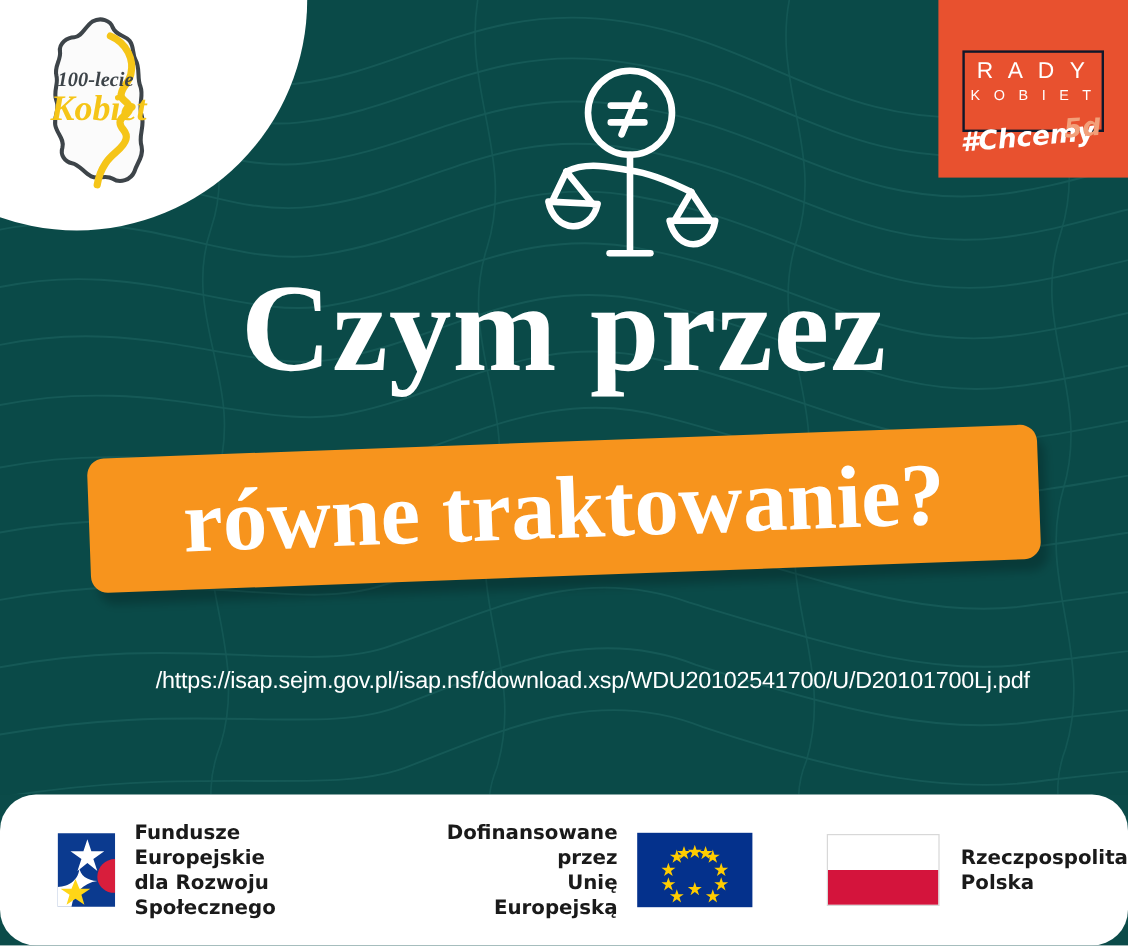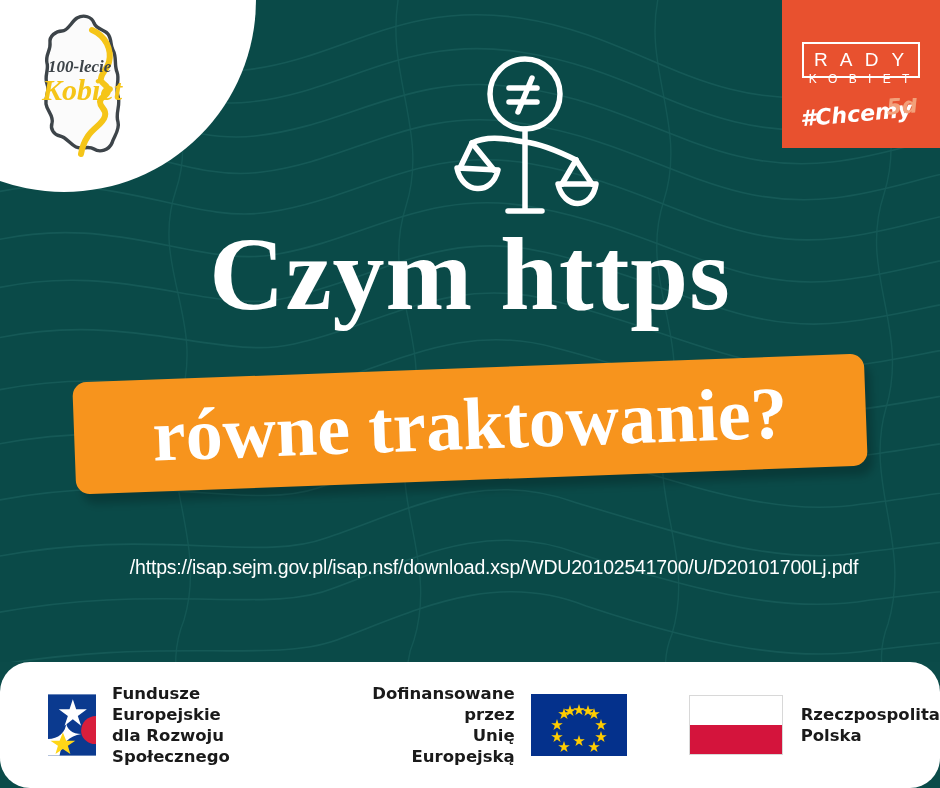--- a/index.html
+++ b/index.html
@@ -61,22 +61,22 @@
     top: 0;
     width: 158px;
     height: 148px;
     background: #e8512f;
   }
   .rady-frame {
     position: absolute;
     left: 20px;
     top: 42px;
     width: 118px;
-    height: 36px;
-    border: 2px solid #ffffff;
+    height: 68px;
+    border: 2px solid #0f172a;
     box-sizing: border-box;
   }
   .rady-l1, .rady-l2 {
     position: absolute;
     left: 0;
     width: 100%;
     text-align: center;
     color: #ffffff;
     font-family: "Liberation Sans", sans-serif;
     font-weight: 300;
@@ -312,21 +312,21 @@
         <path d="M7,120 C12,146 42,148 48,122 Z"></path>
 
         <path d="M126,112 L112,136"></path>
         <path d="M126,112 L142,136"></path>
 
         <path d="M108,136 C114,162 142,162 146,136 Z"></path>
       </g>
     </svg>
   </div>
 
-  <div class="headline">Czym https</div>
+  <div class="headline">Czym przez</div>
 
   <div class="banner-wrap">
     <div class="banner-shadow"></div>
     <div class="banner-box"></div>
     <div class="banner-text">równe traktowanie?</div>
   </div>
 
   <div class="url-line">/https://isap.sejm.gov.pl/isap.nsf/download.xsp/WDU20102541700/U/D20101700Lj.pdf</div>
 
   <div class="footer">

